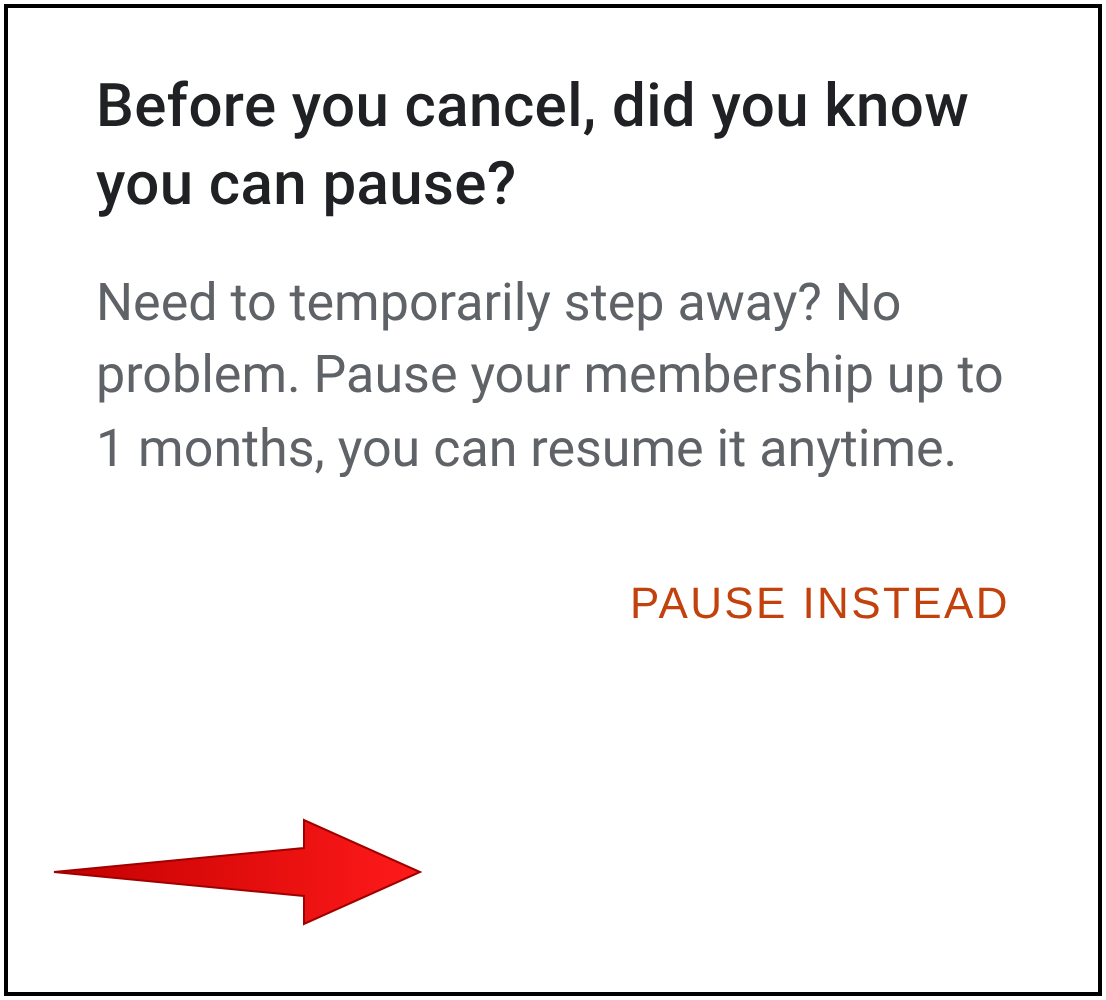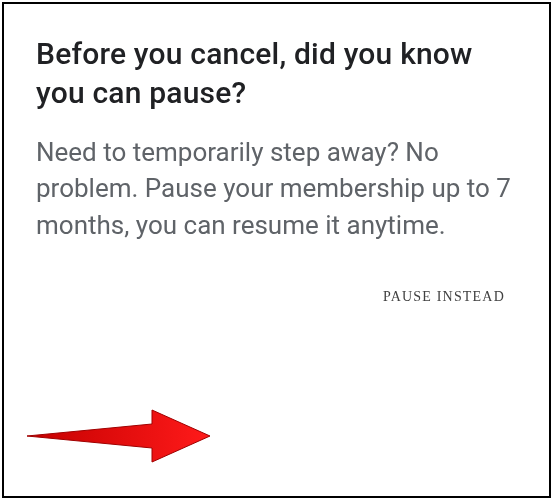--- a/index.html
+++ b/index.html
@@ -12,21 +12,21 @@
       width: 553px;
       height: 500px;
       background: #fff;
       position: relative;
     }
     .dialog {
       border: 2px solid #000;
       width: 549px;
       height: 496px;
       margin: 2px;
-      padding: 30px 32px 24px 32px;
+      padding: 30px 32px 24px 44px;
       background: #fff;
       position: relative;
     }
     .dialog-title {
       font-size: 30px;
       font-weight: 500;
       color: #202124;
       line-height: 1.3;
       margin-bottom: 22px;
       letter-spacing: 0.2px;
@@ -41,44 +41,44 @@
     .dialog-actions {
       display: flex;
       flex-direction: column;
       align-items: flex-end;
       gap: 48px;
       padding-right: 8px;
     }
     .flat-button {
       background: none;
       border: none;
-      font-family: Liberation Serif, serif;
-      font-size: 14px;
+      font-family: Liberation Sans, sans-serif;
+      font-size: 22px;
       font-weight: 500;
       letter-spacing: 1.2px;
-      color: #404040;
+      color: #c2410c;
       cursor: pointer;
       padding: 6px 4px;
       text-transform: uppercase;
     }
     .arrow {
       position: absolute;
       left: 18px;
       bottom: 30px;
       width: 190px;
       height: 60px;
       pointer-events: none;
     }
   </style>
 </head>
 <body>
 
 <div class="dialog">
   <h2 class="dialog-title">Before you cancel, did you know you can pause?</h2>
-  <p class="dialog-body">Need to temporarily step away? No problem. Pause your membership up to 7 months, you can resume it anytime.</p>
+  <p class="dialog-body">Need to temporarily step away? No problem. Pause your membership up to 1 months, you can resume it anytime.</p>
   <div class="dialog-actions">
     <button class="flat-button">PAUSE INSTEAD</button>
   </div>
 
   <svg class="arrow" viewBox="0 0 190 60">
     <defs>
       <linearGradient id="arrowGrad" x1="0%" y1="0%" x2="100%" y2="0%">
         <stop offset="0%" stop-color="#c40000"></stop>
         <stop offset="100%" stop-color="#ff1a1a"></stop>
       </linearGradient>

